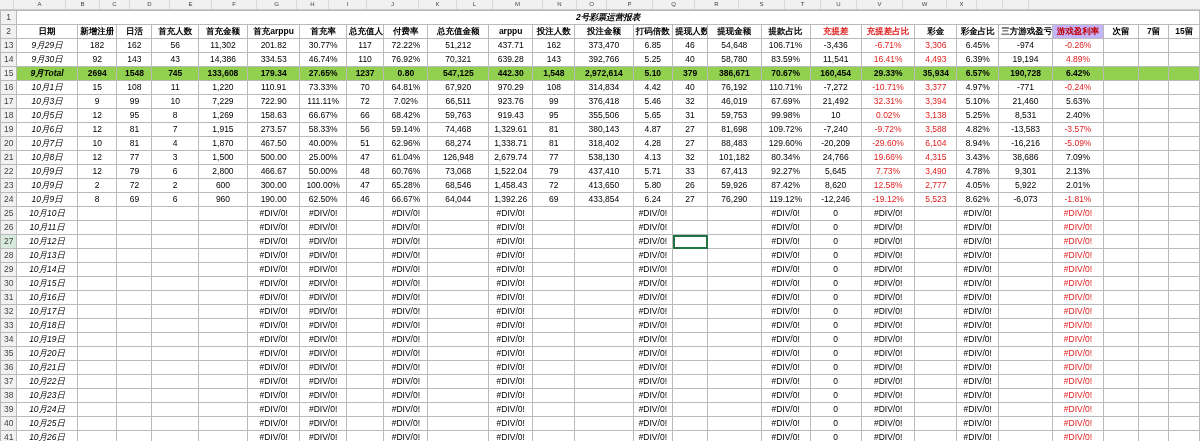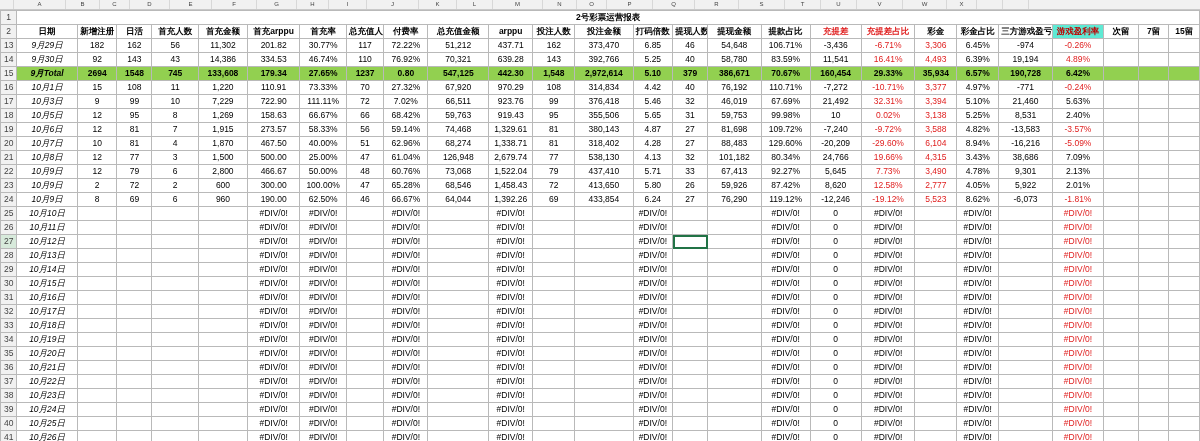--- a/index.html
+++ b/index.html
@@ -6,23 +6,23 @@
   body{font-family:"Liberation Sans", sans-serif;font-size:9px;color:#000;}
   #sheet{width:1200px;height:441px;position:relative;overflow:hidden;background:#fff;}
   .colhdr{height:9px;background:#f1f1f1;border-bottom:1px solid #c9c9c9;display:flex;}
   .colhdr .c{border-right:1px solid #d8d8d8;font-size:6px;line-height:9px;text-align:center;color:#444;}
   table{border-collapse:collapse;table-layout:fixed;}
   #grid{width:1200px;}
   #grid td,#grid th{border:1px solid #b9b9b9;padding:0 2px;font-size:8.5px;line-height:1.05;
         overflow:hidden;white-space:nowrap;text-align:center;vertical-align:middle;height:13px;}
   .rowhdr{background:#f1f1f1;width:14px;font-size:6.5px;color:#444;text-align:center;border:1px solid #c9c9c9;}
   .title-row td{border:none;height:18px;}
-  .title{font-size:13px;font-weight:bold;text-align:center;}
+  .title{font-size:13px;font-weight:bold;text-align:center;font-style:italic;}
   .hdr-red{color:#e02020;margin-top:32px;}
-  .hdr-redbg{background:#5eead4;color:#c00000;}
+  .hdr-redbg{background:#c4b5fd;color:#c00000;}
   .total{background:#92d050;font-weight:bold;}
   .red{color:#e02020;}
   .firstcol{text-align:center;font-style:italic;}
   .sel{outline:2px solid #217346;outline-offset:-2px;}
   .selrow .rowhdr{background:#d7eadb;}
 </style>
 </head>
 <body>
 
 <div id="sheet">
@@ -211,21 +211,21 @@
         <tr>
           <td class="rowhdr">16</td>
           <td class="firstcol">10月1日</td>
           <td>15</td>
           <td>108</td>
           <td>11</td>
           <td>1,220</td>
           <td>110.91</td>
           <td>73.33%</td>
           <td>70</td>
-          <td>27.32%</td>
+          <td>64.81%</td>
           <td>67,920</td>
           <td>970.29</td>
           <td>108</td>
           <td>314,834</td>
           <td>4.42</td>
           <td>40</td>
           <td>76,192</td>
           <td>110.71%</td>
           <td>-7,272</td>
           <td class="red">-10.71%</td>

